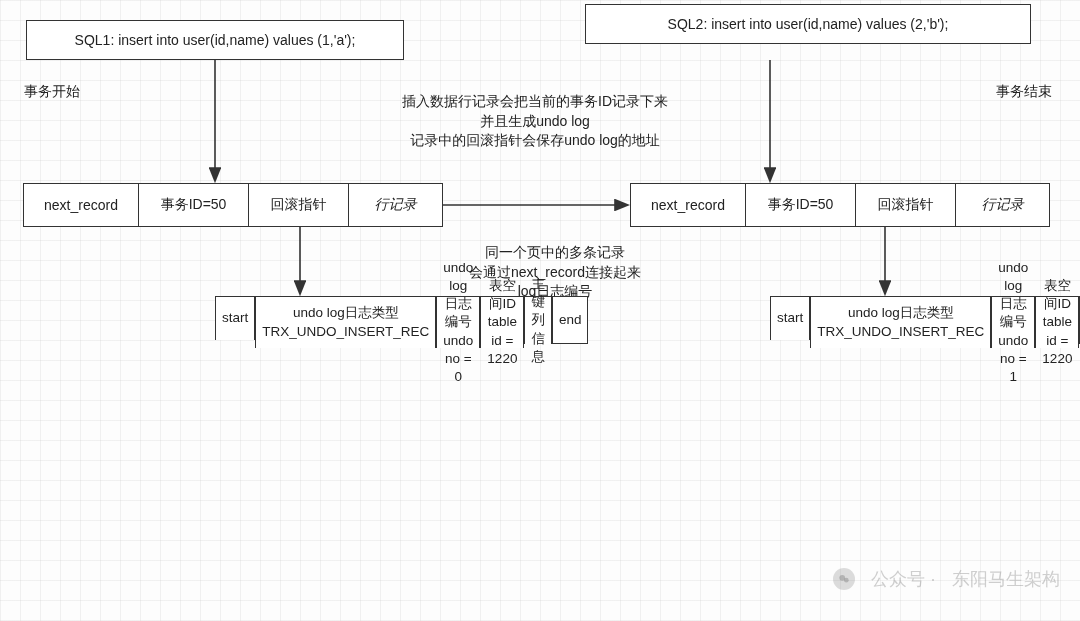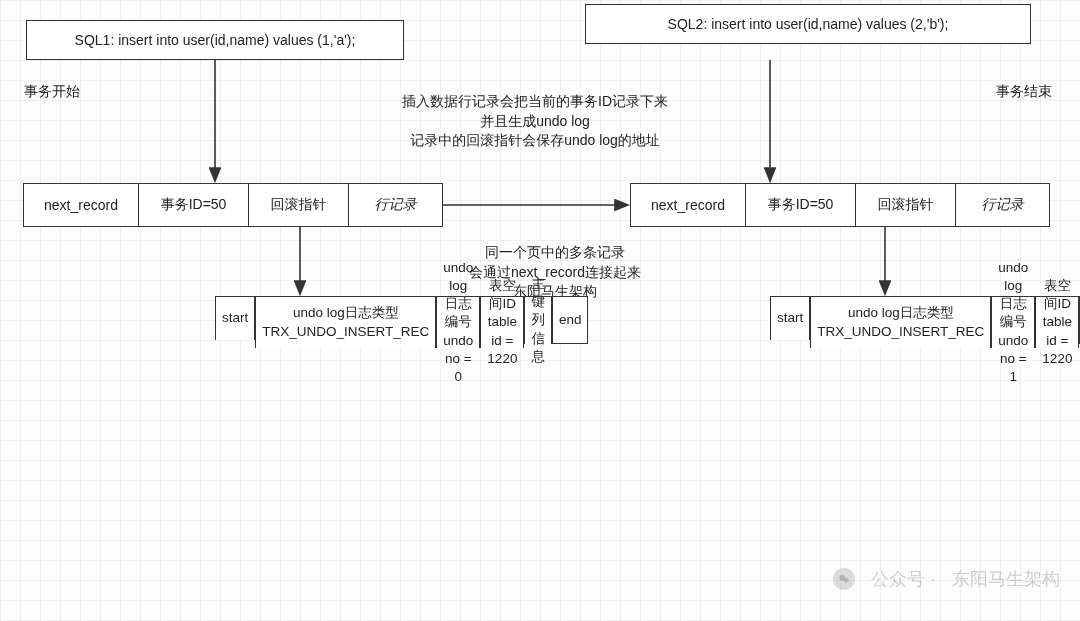--- a/index.html
+++ b/index.html
@@ -117,21 +117,21 @@
 
 <div class="row-group" style="left:630px; top:183px;">
   <div class="cell" style="width:115px;">next_record</div>
   <div class="cell" style="width:110px;">事务ID=50</div>
   <div class="cell" style="width:100px;">回滚指针</div>
   <div class="cell" style="width:95px;">行记录</div>
 </div>
 
 <div class="label" style="left:440px; top:243px; width:230px;">同一个页中的多条记录
 会通过next_record连接起来
-东阳马生架构</div>
+log日志编号</div>
 
 <div class="stack" style="left:215px; top:296px; width:230px;">
   <div class="srow" style="height:44px;">start</div>
   <div class="srow" style="height:52px;">undo log日志类型
 TRX_UNDO_INSERT_REC</div>
   <div class="srow" style="height:52px;">undo log日志编号
 undo no = 0</div>
   <div class="srow" style="height:52px;">表空间ID
 table id = 1220</div>
   <div class="srow" style="height:48px;">主键列信息</div>

